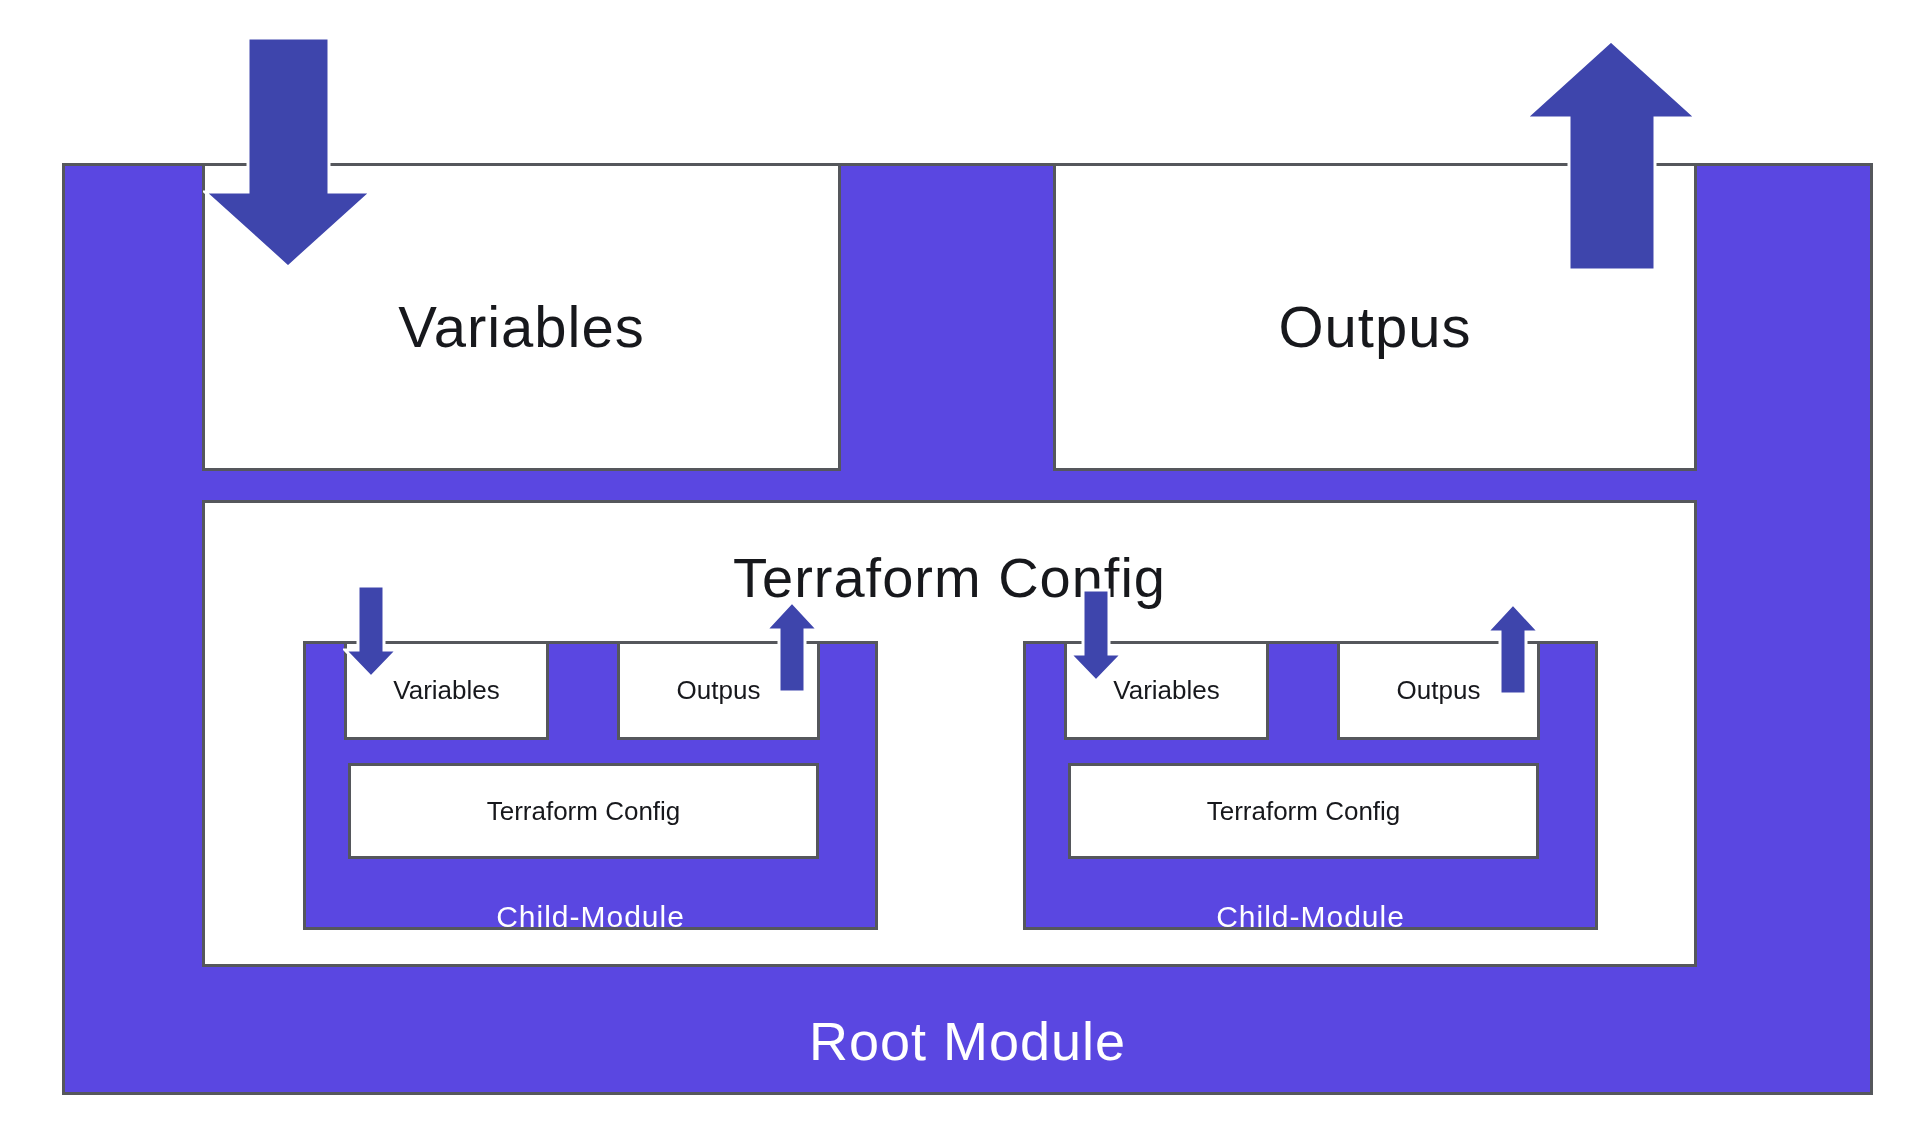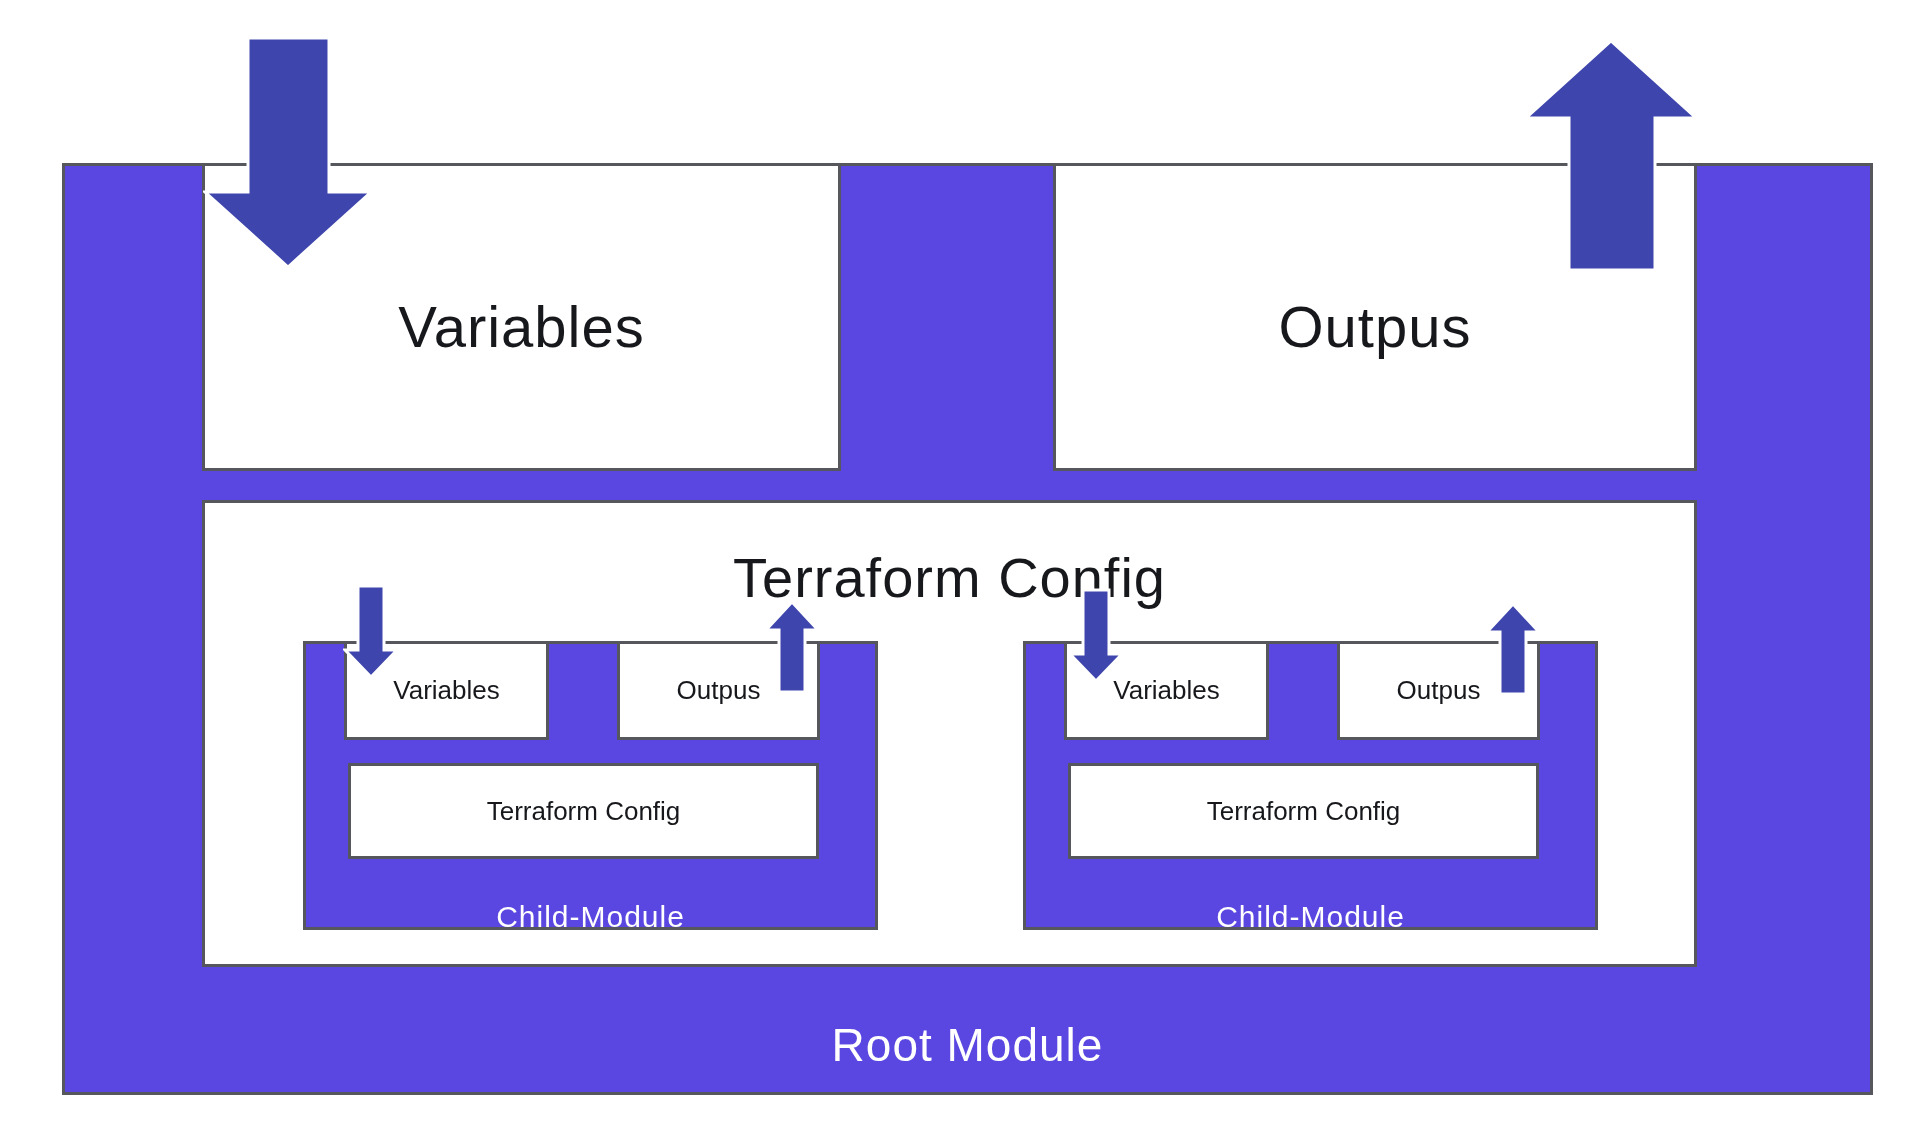--- a/index.html
+++ b/index.html
@@ -18,21 +18,21 @@
     overflow:hidden;
   }
   
   .root-module{
     position:absolute;left:62px;top:163px;width:1811px;height:932px;
     background:var(--module-purple);border:3px solid var(--border-gray);
     z-index:1;
   }
   .root-label{
     position:absolute;left:0;right:0;bottom:20px;text-align:center;
-    color:var(--text-light);font-size:46px;letter-spacing:1px;
+    color:var(--text-light);font-size:54px;letter-spacing:1px;
   }
   
   .white-box{
     position:absolute;background:var(--canvas-white);
     border:3px solid var(--border-gray);z-index:2;
     display:flex;align-items:center;justify-content:center;
   }
   .top-variables{left:202px;top:163px;width:639px;height:308px;}
   .top-outputs{left:1053px;top:163px;width:644px;height:308px;}
   .top-label{font-size:58px;color:var(--text-dark);margin-top:18px;letter-spacing:1px;}

